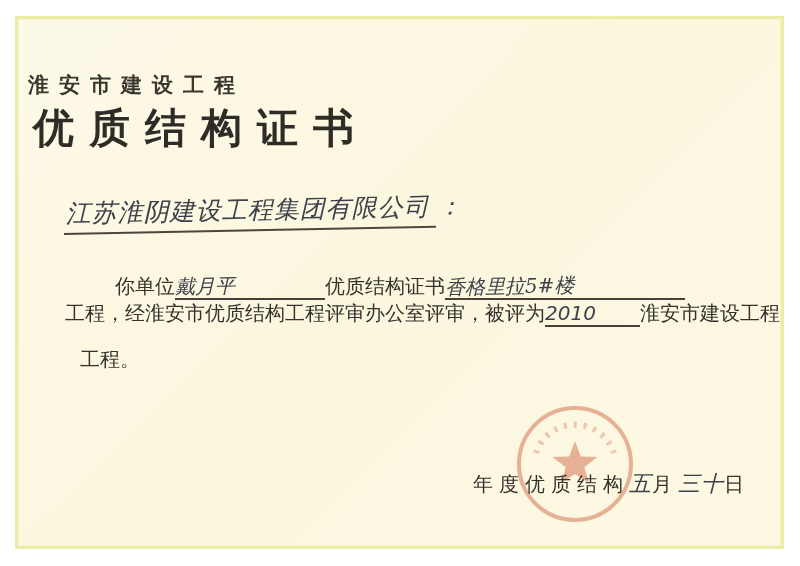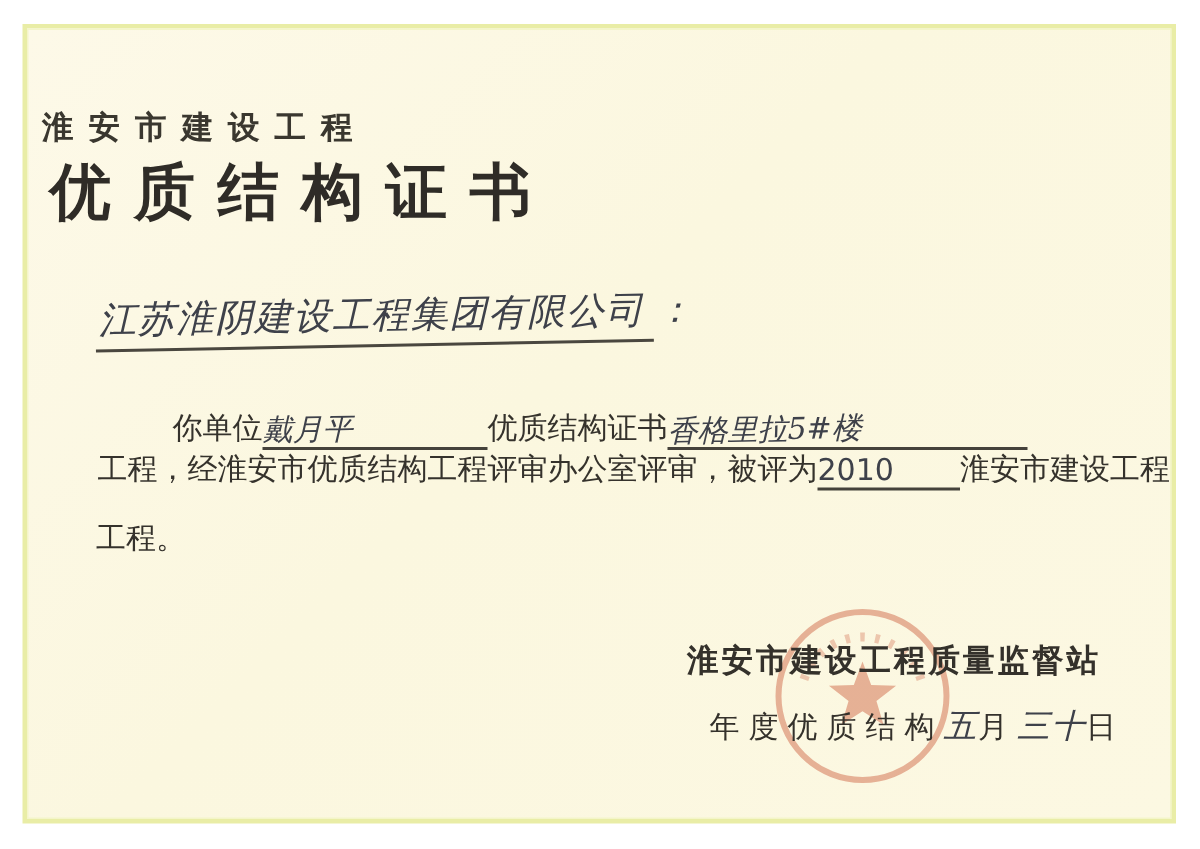--- a/index.html
+++ b/index.html
@@ -36,30 +36,30 @@
     transform:rotate(-1.1deg);transform-origin:left bottom;
   }
   .company-name{
     display:inline-block;padding:0 6px 2px 2px;
     border-bottom:2px solid #4a473f;letter-spacing:1px;
   }
   .company-colon{font-size:24px;color:#3e414a;padding-left:2px;}
   .bodyline{font-size:20px;line-height:28px;white-space:nowrap;}
   .line1{top:234px;left:97px;}
   .line2{top:280px;left:47px;}
-  .line3{top:326px;left:46px;}
+  .line3{top:326px;left:62px;}
   .blank{
     display:inline-block;border-bottom:2px solid #45423b;
     text-align:left;vertical-align:bottom;height:26px;
   }
   .blank .hand{display:inline-block;transform:rotate(-1deg);}
   .blank-manager{width:150px;}
   .blank-project{width:240px;margin-top:19px;}
   .blank-year{width:95px;}
-  .hand-num{font-family:"DejaVu Sans","Liberation Sans",sans-serif;color:#3e414a;}
+  .hand-num{font-family:"DejaVu Sans","Liberation Sans",sans-serif;font-style:italic;color:#3e414a;}
   .issuer{
     top:407px;left:440px;font-size:21px;letter-spacing:2px;
     color:#34312b;font-weight:bold;
   }
   .dateline{
     top:450px;left:455px;font-size:20px;color:#34312b;
     letter-spacing:6px;white-space:nowrap;
   }
   .dateline .hand{font-size:22px;letter-spacing:1px;}
   .seal{
@@ -90,20 +90,19 @@
     </div>
 
     <div class="abs bodyline printed line3">工程。</div>
 
     <svg class="abs seal" viewBox="0 0 126 126">
       <circle cx="63" cy="63" r="56" fill="none" stroke="#c8502f" stroke-width="4"></circle>
       <polygon fill="#c8502f" points="63,40 68.8,55.6 85.4,56.1 72.3,66.3 77,82.2 63,73.1 49,82.2 53.7,66.3 40.6,56.1 57.2,55.6"></polygon>
       <path d="M 24 52 A 41 41 0 0 1 102 52" fill="none" stroke="#c8502f" stroke-width="6" stroke-dasharray="3 7" opacity="0.7"></path>
     </svg>
 
-    <div class="abs issuer">淮安市建设工程质量监督站</div>
 
     <div class="abs dateline">
       <span>年度优质结构</span><span class="hand">五</span><span>月</span><span class="hand">三十</span><span>日</span>
     </div>
 
   </div>
 </div>
 
 </body></html>

